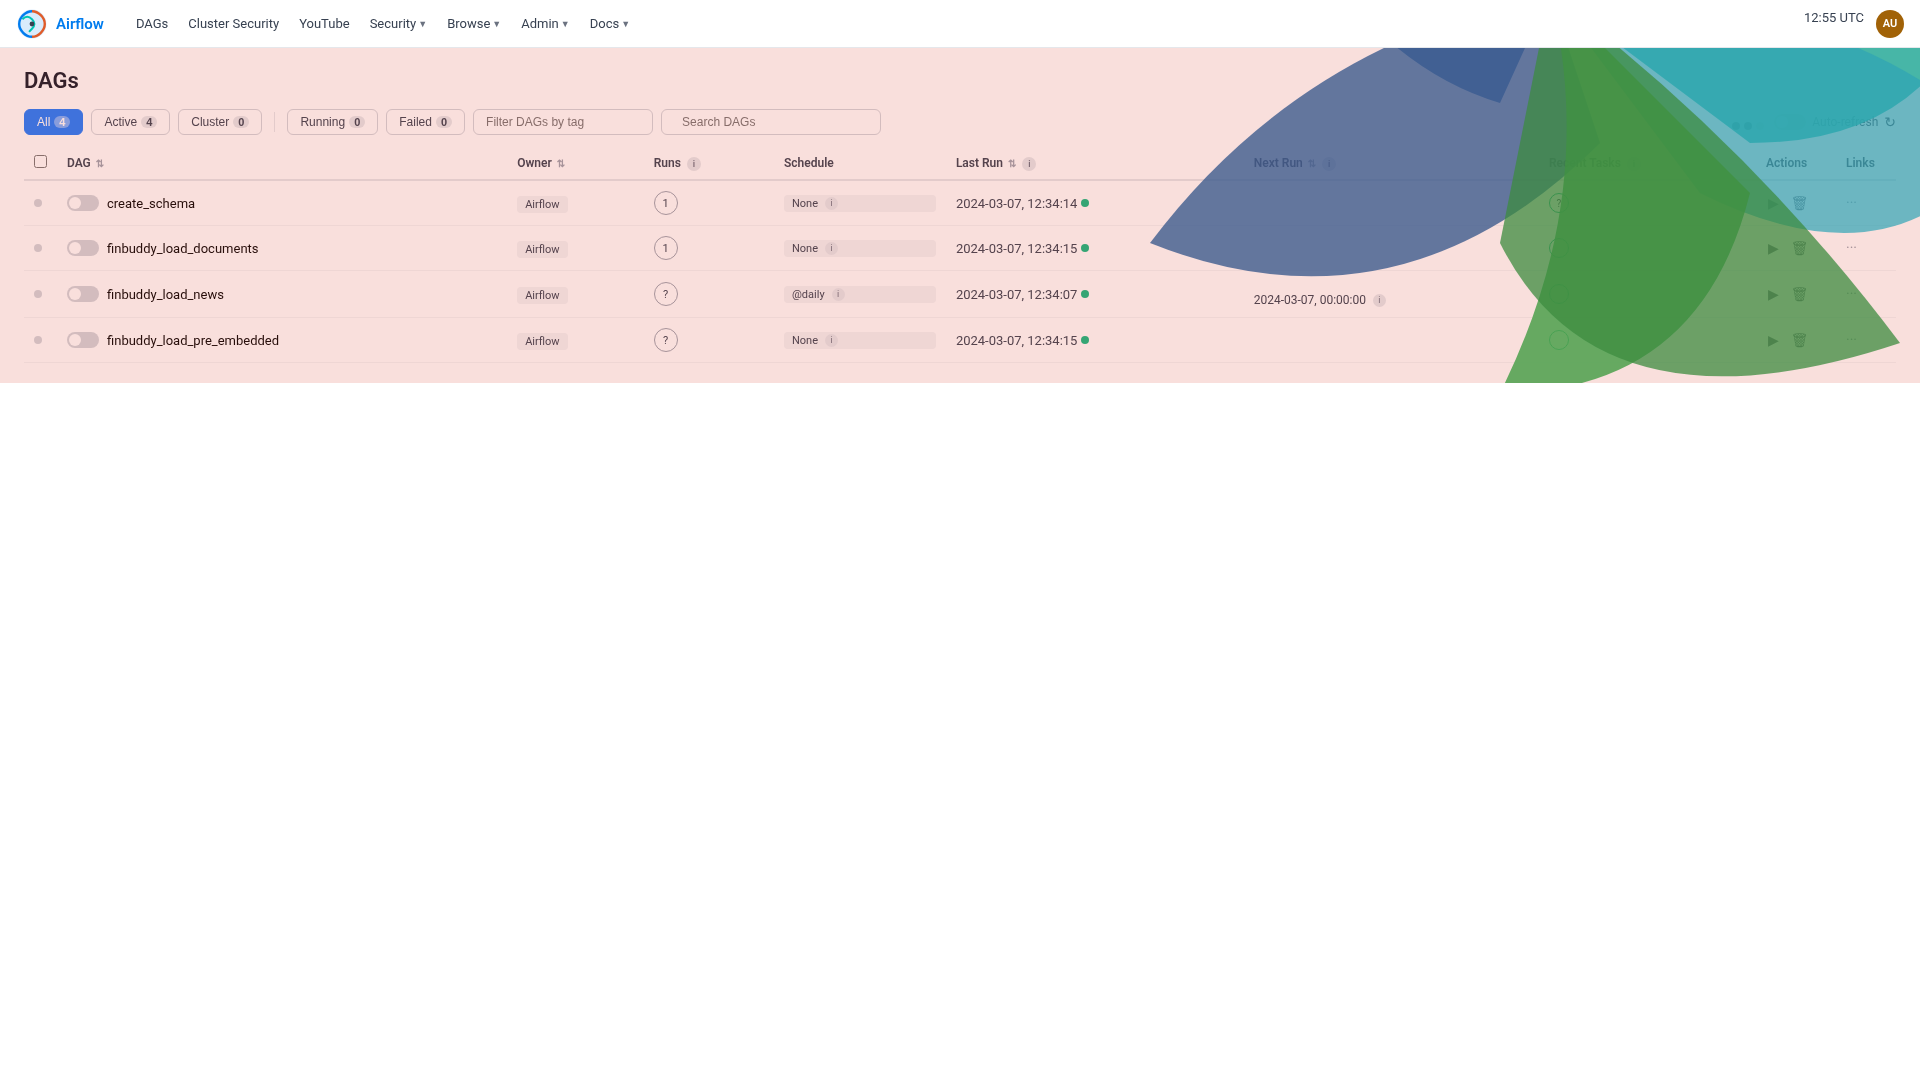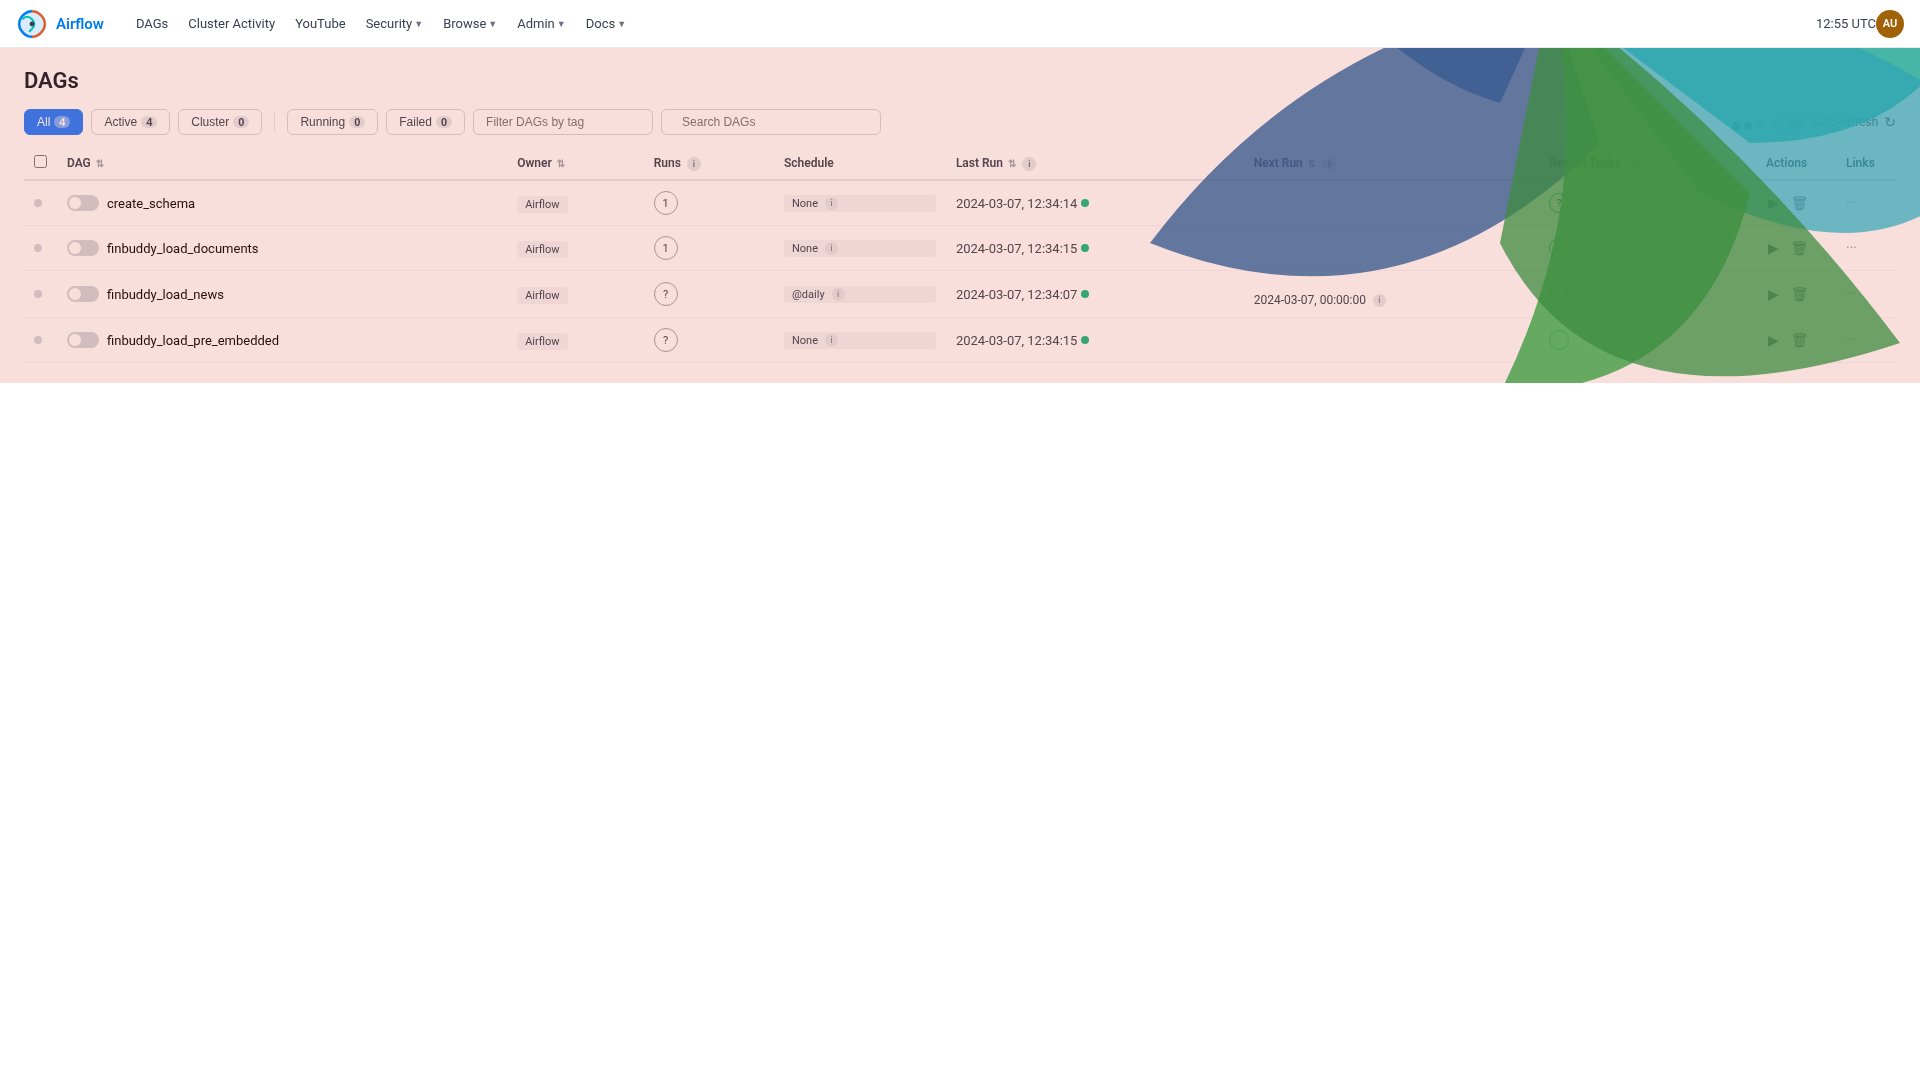--- a/index.html
+++ b/index.html
@@ -12,21 +12,21 @@
       padding: 0 16px; gap: 24px; position: relative; z-index: 10;
     }
     .navbar-logo { display: flex; align-items: center; gap: 8px; }
     .navbar-logo svg { width: 32px; height: 32px; }
     .navbar-nav { display: flex; gap: 4px; align-items: center; }
     .navbar-nav a {
       font-size: 13px; color: #374151; padding: 4px 8px;
       border-radius: 4px; cursor: pointer; text-decoration: none;
       display: flex; align-items: center; gap: 2px;
     }
-    .navbar-right { margin-left: auto; display: flex; align-items: center; }
+    .navbar-right { margin-left: auto; display: flex; gap: 12px; }
     .navbar-time { font-size: 13px; color: #374151; }
     .navbar-avatar {
       width: 28px; height: 28px; border-radius: 50%;
       background: #a16207; color: #fff;
       display: flex; align-items: center; justify-content: center;
       font-size: 11px; font-weight: 600; cursor: pointer;
     }
     .caret { font-size: 9px; color: #6b7280; }
 
     
@@ -170,21 +170,21 @@
       <circle cx="20" cy="20" r="18" fill="#017CEE" opacity="0.15"></circle>
       <path d="M20 4 C28 4 36 12 36 20 C36 28 28 36 20 36" stroke="#e05c2a" stroke-width="3" fill="none"></path>
       <path d="M20 4 C12 4 4 12 4 20 C4 28 12 36 20 36" stroke="#017CEE" stroke-width="3" fill="none"></path>
       <path d="M8 14 Q14 8 20 14 Q26 20 20 26 Q14 32 20 26" stroke="#00c4b4" stroke-width="2.5" fill="none"></path>
       <circle cx="20" cy="20" r="3" fill="#374151"></circle>
     </svg>
     <span style="font-size:15px;font-weight:600;color:#017CEE;">Airflow</span>
   </div>
   <nav class="navbar-nav">
     <a>DAGs</a>
-    <a>Cluster Activity</a>
+    <a>Cluster Security</a>
     <a>YouTube</a>
     <a>
         <span>Security</span> 
         <span class="caret">▼</span>
       </a>
     <a>
         <span>Browse</span> 
         <span class="caret">▼</span>
       </a>
     <a>

